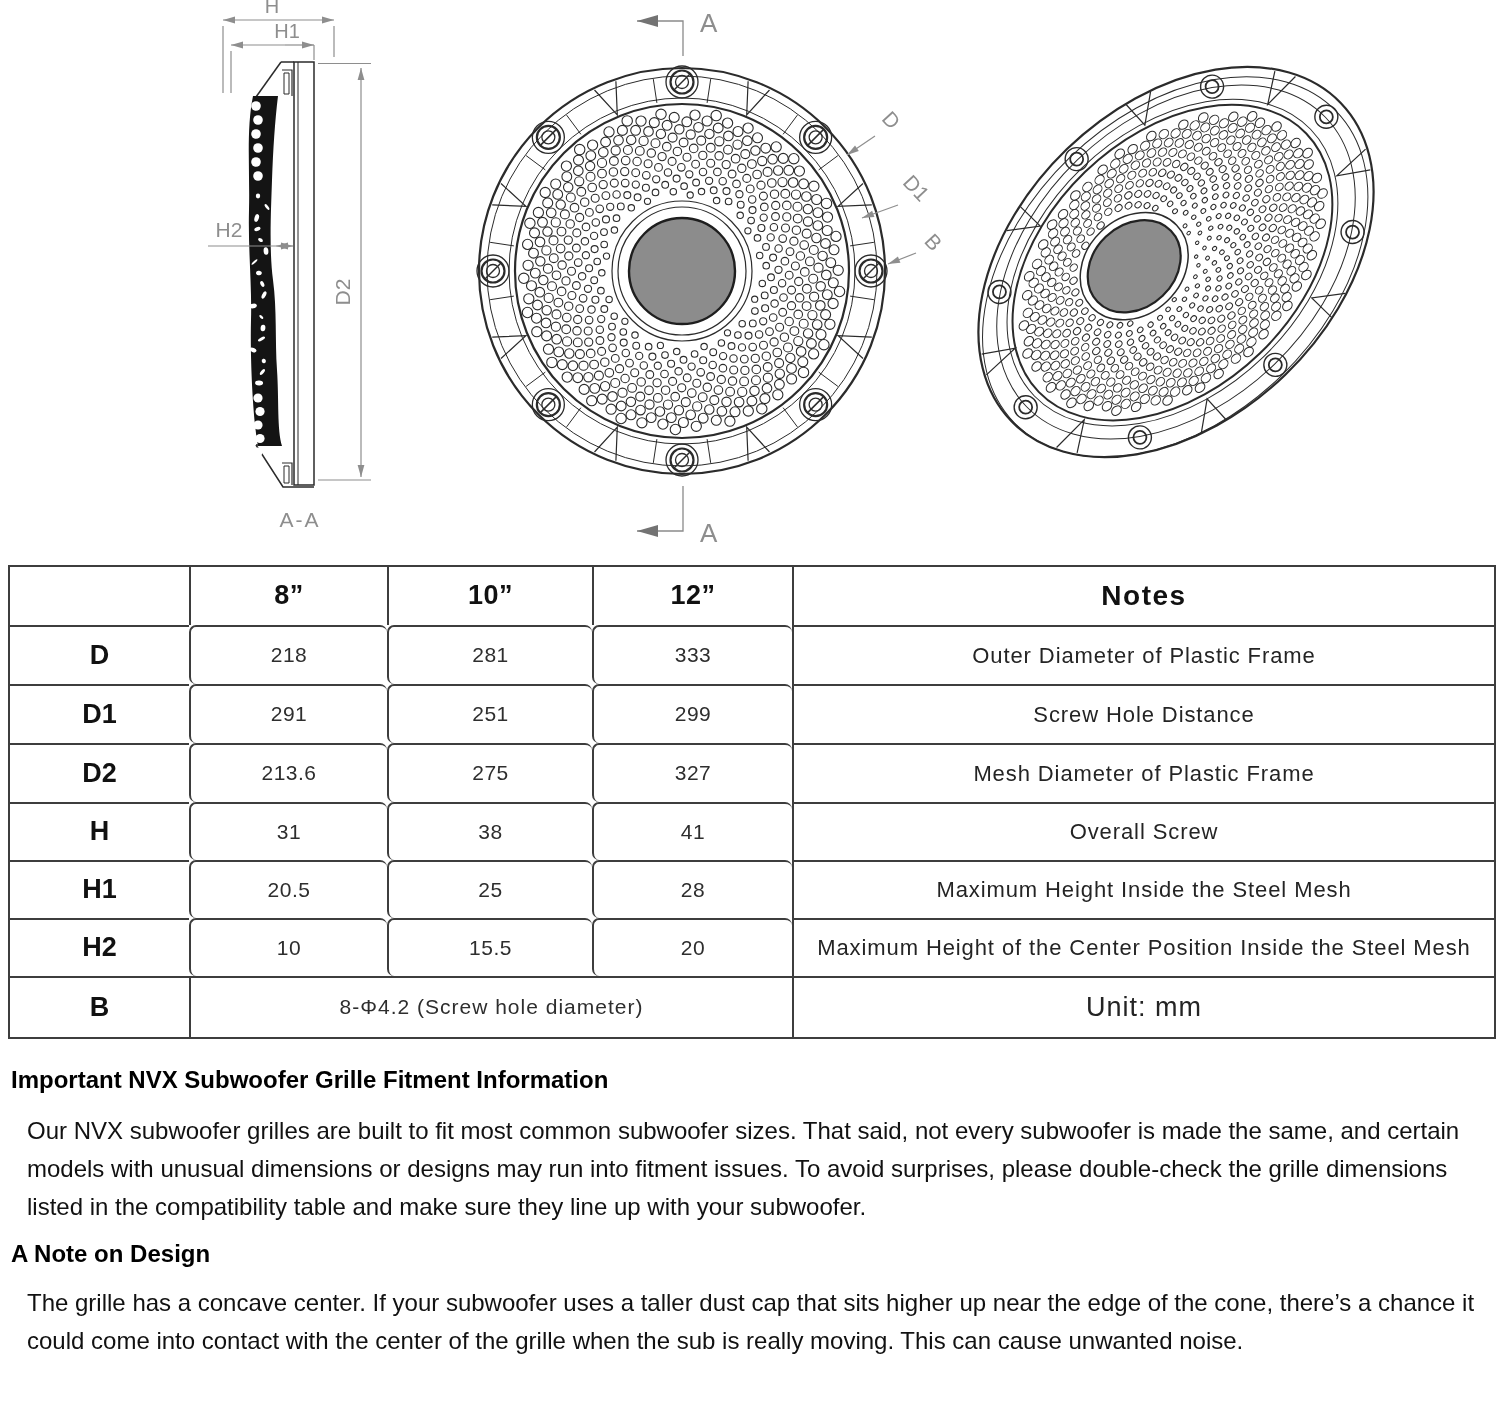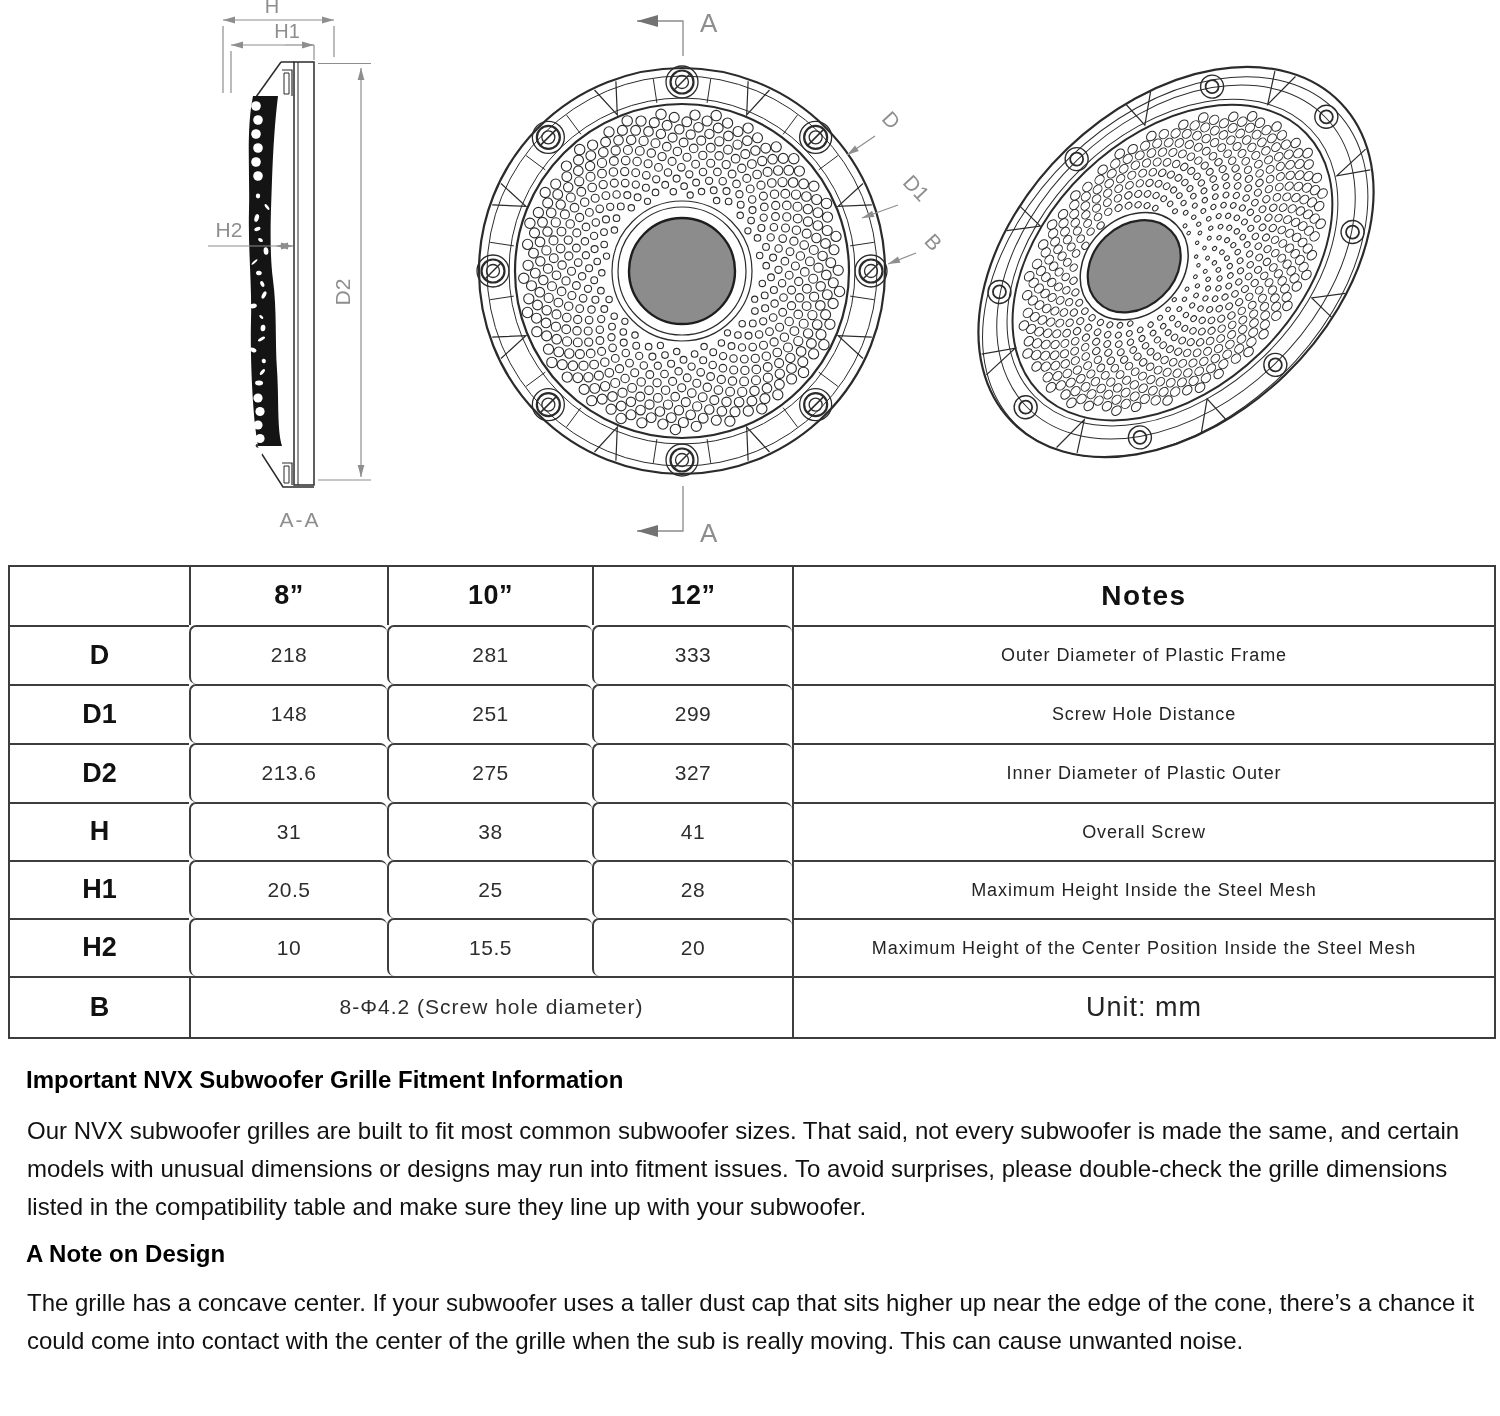--- a/index.html
+++ b/index.html
@@ -14,25 +14,25 @@
     background:#fff;}
   .tc{display:flex;align-items:center;justify-content:center;
       border-left:2px solid #3d3d3d;border-top:2px solid #3d3d3d;
       text-align:center;line-height:1.15;}
   .tc.nl{border-left:none}
   .tc.nt{border-top:none}
   .tc.hdr{font-weight:bold;font-size:27px;letter-spacing:.5px;color:#111;}
   .tc.hdr-notes{font-size:28px;letter-spacing:1.5px;text-align:center;}
   .tc.lbl{font-weight:bold;font-size:27px;color:#111;}
   .tc.val{font-size:21px;color:#2e2e2e;letter-spacing:.5px;border-radius:7px;}
-  .tc.note{font-size:18px;color:#242424;letter-spacing:.9px;padding:0 10px;}
+  .tc.note{font-size:22px;color:#242424;letter-spacing:.9px;padding:0 10px;}
   .tc.spanv{font-size:21px;letter-spacing:1px;color:#2e2e2e;}
   .tc.unit{font-size:27px;letter-spacing:1px;}
   
-  .info-h{position:absolute;left:26px;font-size:24px;font-weight:bold;color:#000;}
+  .info-h{position:absolute;left:11px;font-size:24px;font-weight:bold;color:#000;}
   .info-p{position:absolute;left:27px;width:1458px;font-size:24px;line-height:38px;color:#111;}
   
   .dimtxt{font-family:"Liberation Sans",sans-serif;fill:#8e8e8e;}
 </style>
 </head>
 <body>
 
 <div id="page">
 
   <svg id="drawing" width="1500" height="560" viewBox="0 0 1500 560">
@@ -1295,29 +1295,29 @@
       <div class="tc hdr nt">8”</div>
       <div class="tc hdr nt">10”</div>
       <div class="tc hdr nt">12”</div>
       <div class="tc hdr hdr-notes nt">Notes</div>
       <div class="tc lbl nl">D</div>
       <div class="tc val">218</div>
       <div class="tc val">281</div>
       <div class="tc val">333</div>
       <div class="tc note">Outer Diameter of Plastic Frame</div>
       <div class="tc lbl nl">D1</div>
-      <div class="tc val">148</div>
+      <div class="tc val">291</div>
       <div class="tc val">251</div>
       <div class="tc val">299</div>
       <div class="tc note">Screw Hole Distance</div>
       <div class="tc lbl nl">D2</div>
       <div class="tc val">213.6</div>
       <div class="tc val">275</div>
       <div class="tc val">327</div>
-      <div class="tc note">Inner Diameter of Plastic Outer</div>
+      <div class="tc note">Mesh Diameter of Plastic Frame</div>
       <div class="tc lbl nl">H</div>
       <div class="tc val">31</div>
       <div class="tc val">38</div>
       <div class="tc val">41</div>
       <div class="tc note">Overall Screw</div>
       <div class="tc lbl nl">H1</div>
       <div class="tc val">20.5</div>
       <div class="tc val">25</div>
       <div class="tc val">28</div>
       <div class="tc note">Maximum Height Inside the Steel Mesh</div>

